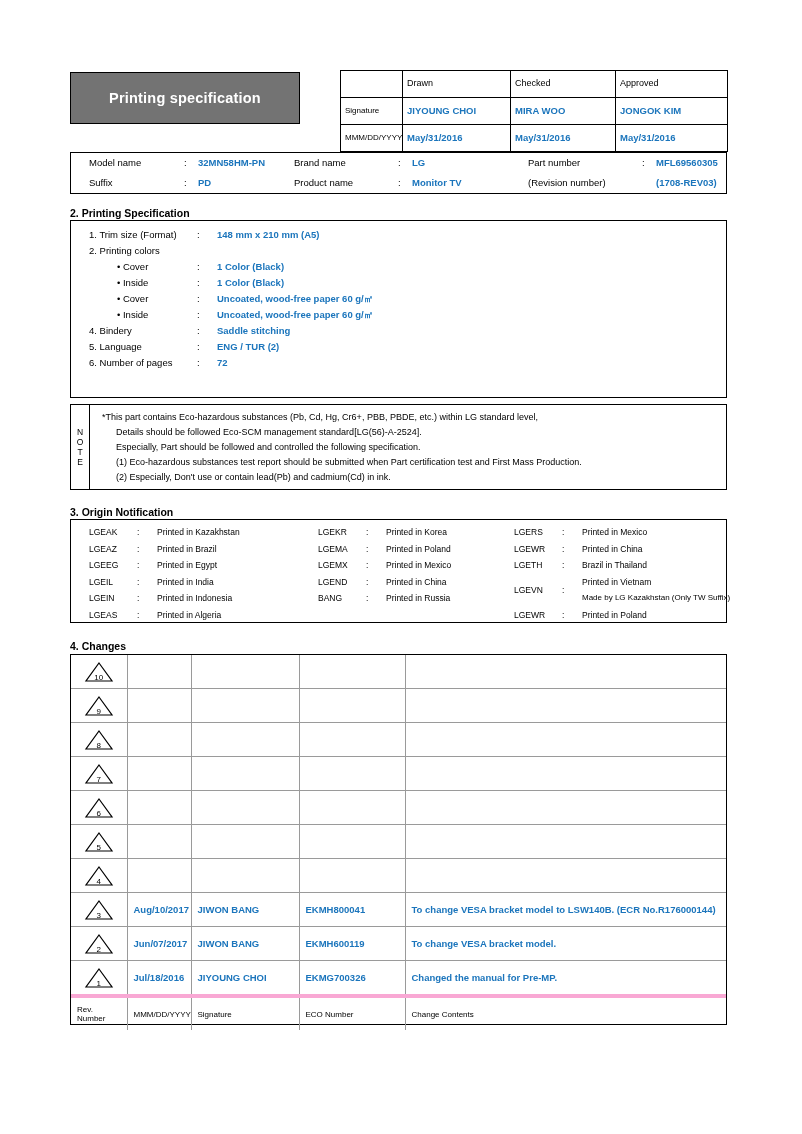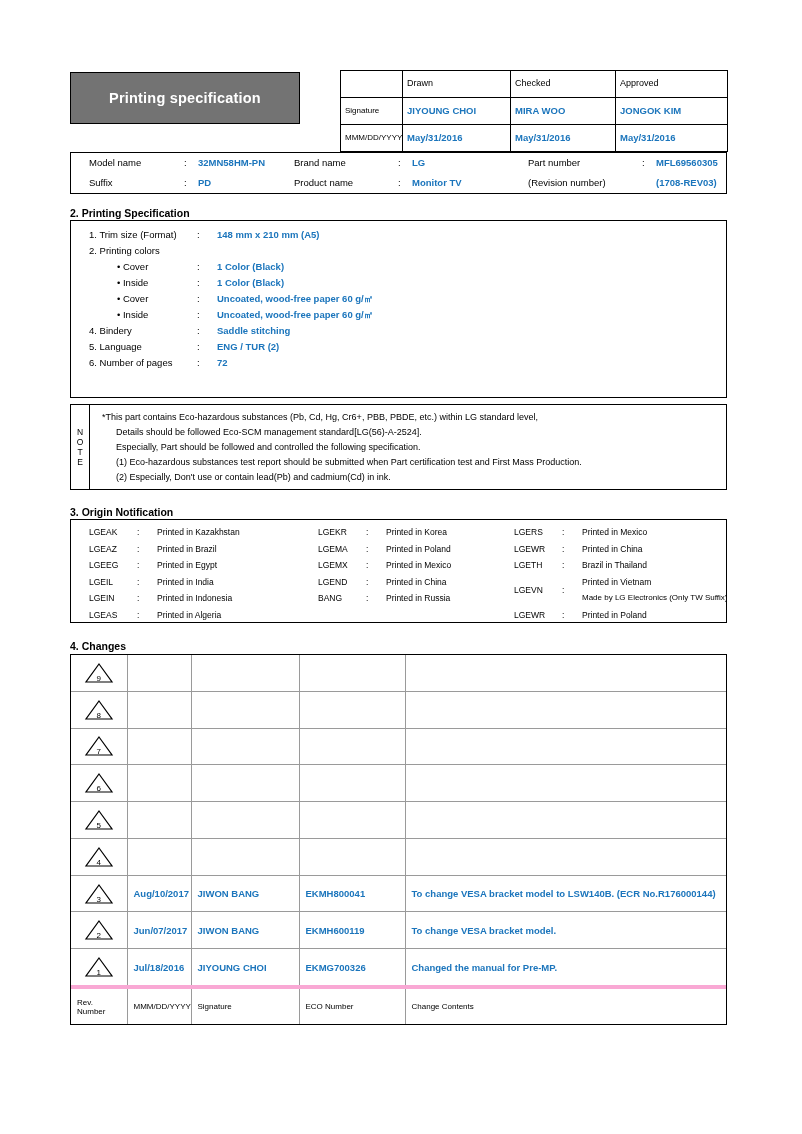--- a/index.html
+++ b/index.html
@@ -419,21 +419,21 @@
           <div class="orow">
             <span class="ok">LGETH</span>
             <span class="oc">:</span>
             <span class="ov">Brazil in Thailand</span>
           </div>
           <div class="orow tall">
             <span class="ok">LGEVN</span>
             <span class="oc">:</span>
             <span class="ov2">
               <span>Printed in Vietnam</span>
-              <span style="font-size: 8px;">Made by LG Electronics (Only TW Suffix)</span>
+              <span style="font-size: 8px;">Made by LG Kazakhstan (Only TW Suffix)</span>
             </span>
           </div>
           <div class="orow">
             <span class="ok">LGEWR</span>
             <span class="oc">:</span>
             <span class="ov">Printed in Poland</span>
           </div>
         </div>
     </div>
   </div>
@@ -445,20 +445,29 @@
           <col class="ch1">
           <col class="ch2">
           <col class="ch3">
           <col class="ch4">
           <col>
         </colgroup>
       <tbody id="changes-body">
           <tr>
             <td class="revcell"><span class="tri"><svg width="30" height="22" viewBox="0 0 30 22">
                   <polygon points="15,2 28,20 2,20" fill="none" stroke="#000" stroke-width="1.2"></polygon>
+                </svg><span class="num">10</span></span></td>
+            <td class="blue"></td>
+            <td class="blue"></td>
+            <td class="blue"></td>
+            <td class="blue"></td>
+          </tr>
+          <tr>
+            <td class="revcell"><span class="tri"><svg width="30" height="22" viewBox="0 0 30 22">
+                  <polygon points="15,2 28,20 2,20" fill="none" stroke="#000" stroke-width="1.2"></polygon>
                 </svg><span class="num">9</span></span></td>
             <td class="blue"></td>
             <td class="blue"></td>
             <td class="blue"></td>
             <td class="blue"></td>
           </tr>
           <tr>
             <td class="revcell"><span class="tri"><svg width="30" height="22" viewBox="0 0 30 22">
                   <polygon points="15,2 28,20 2,20" fill="none" stroke="#000" stroke-width="1.2"></polygon>
                 </svg><span class="num">8</span></span></td>

